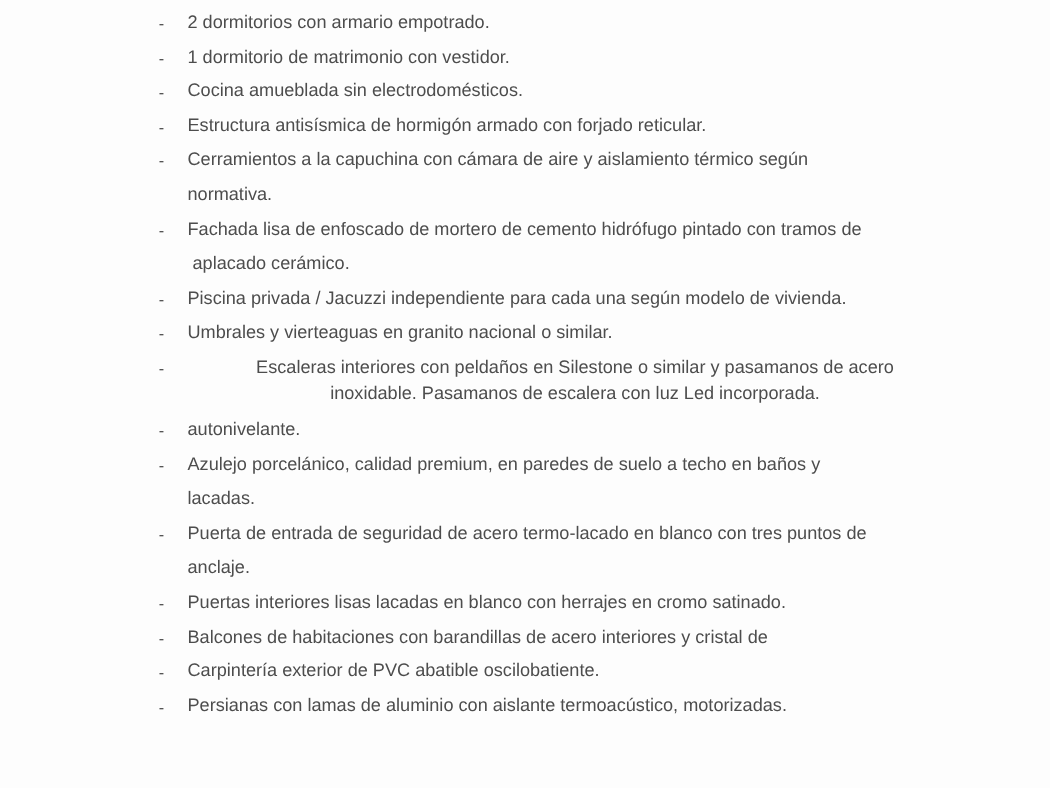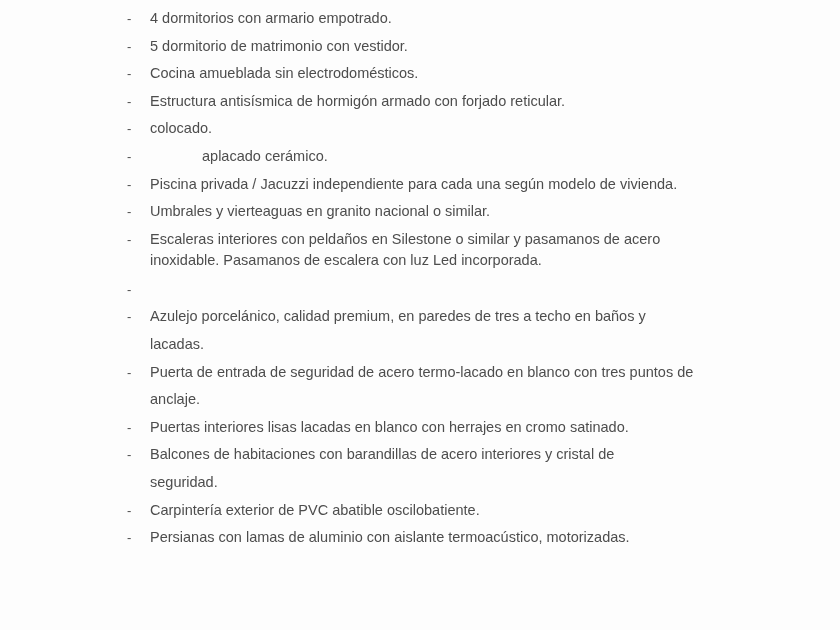--- a/index.html
+++ b/index.html
@@ -37,69 +37,71 @@
   .lines {
     flex: 1 1 auto;
     min-width: 0;
   }
   .line {
     line-height: 27.6px;
     white-space: nowrap;
   }
   
   li.item.tight { padding: 3px 0 5px; }
-  li.item.tight .line { line-height: 21px; }
+  li.item.tight .line { line-height: 21px; text-align: center; }
   li.item.tight .dash { line-height: 21px; }
   
-  .indent-sm { padding-left: 4px; margin-left: 48px; }
+  .indent-sm { padding-left: 4px; }
 </style>
 </head>
 <body>
 
 <div class="doc-page">
   <ul class="feature-list">
 
     <li class="item">
       <span class="dash">-</span>
       <div class="lines">
-        <div class="line">4 dormitorios con armario empotrado.</div>
+        <div class="line">2 dormitorios con armario empotrado.</div>
       </div>
     </li>
 
     <li class="item">
       <span class="dash">-</span>
       <div class="lines">
-        <div class="line">5 dormitorio de matrimonio con vestidor.</div>
+        <div class="line">1 dormitorio de matrimonio con vestidor.</div>
       </div>
     </li>
 
     <li class="item">
       <span class="dash">-</span>
       <div class="lines">
         <div class="line">Cocina amueblada sin electrodomésticos.</div>
       </div>
     </li>
 
     <li class="item">
       <span class="dash">-</span>
       <div class="lines">
         <div class="line">Estructura antisísmica de hormigón armado con forjado reticular.</div>
       </div>
     </li>
 
     <li class="item">
       <span class="dash">-</span>
       <div class="lines">
-        <div class="line">colocado.</div>
+        <div class="line">Cerramientos a la capuchina con cámara de aire y aislamiento térmico según</div>
+        <div class="line">normativa.</div>
       </div>
     </li>
 
     <li class="item">
       <span class="dash">-</span>
       <div class="lines">
+        <div class="line">Fachada lisa de enfoscado de mortero de cemento hidrófugo pintado con tramos de</div>
         <div class="line indent-sm">aplacado cerámico.</div>
       </div>
     </li>
 
     <li class="item">
       <span class="dash">-</span>
       <div class="lines">
         <div class="line">Piscina privada / Jacuzzi independiente para cada una según modelo de vivienda.</div>
       </div>
     </li>
@@ -115,27 +117,28 @@
       <span class="dash">-</span>
       <div class="lines">
         <div class="line">Escaleras interiores con peldaños en Silestone o similar y pasamanos de acero</div>
         <div class="line">inoxidable. Pasamanos de escalera con luz Led incorporada.</div>
       </div>
     </li>
 
     <li class="item">
       <span class="dash">-</span>
       <div class="lines">
+        <div class="line">autonivelante.</div>
       </div>
     </li>
 
     <li class="item">
       <span class="dash">-</span>
       <div class="lines">
-        <div class="line">Azulejo porcelánico, calidad premium, en paredes de tres a techo en baños y</div>
+        <div class="line">Azulejo porcelánico, calidad premium, en paredes de suelo a techo en baños y</div>
         <div class="line">lacadas.</div>
       </div>
     </li>
 
     <li class="item">
       <span class="dash">-</span>
       <div class="lines">
         <div class="line">Puerta de entrada de seguridad de acero termo-lacado en blanco con tres puntos de</div>
         <div class="line">anclaje.</div>
       </div>
@@ -145,21 +148,20 @@
       <span class="dash">-</span>
       <div class="lines">
         <div class="line">Puertas interiores lisas lacadas en blanco con herrajes en cromo satinado.</div>
       </div>
     </li>
 
     <li class="item">
       <span class="dash">-</span>
       <div class="lines">
         <div class="line">Balcones de habitaciones con barandillas de acero interiores y cristal de</div>
-        <div class="line">seguridad.</div>
       </div>
     </li>
 
     <li class="item">
       <span class="dash">-</span>
       <div class="lines">
         <div class="line">Carpintería exterior de PVC abatible oscilobatiente.</div>
       </div>
     </li>
 

